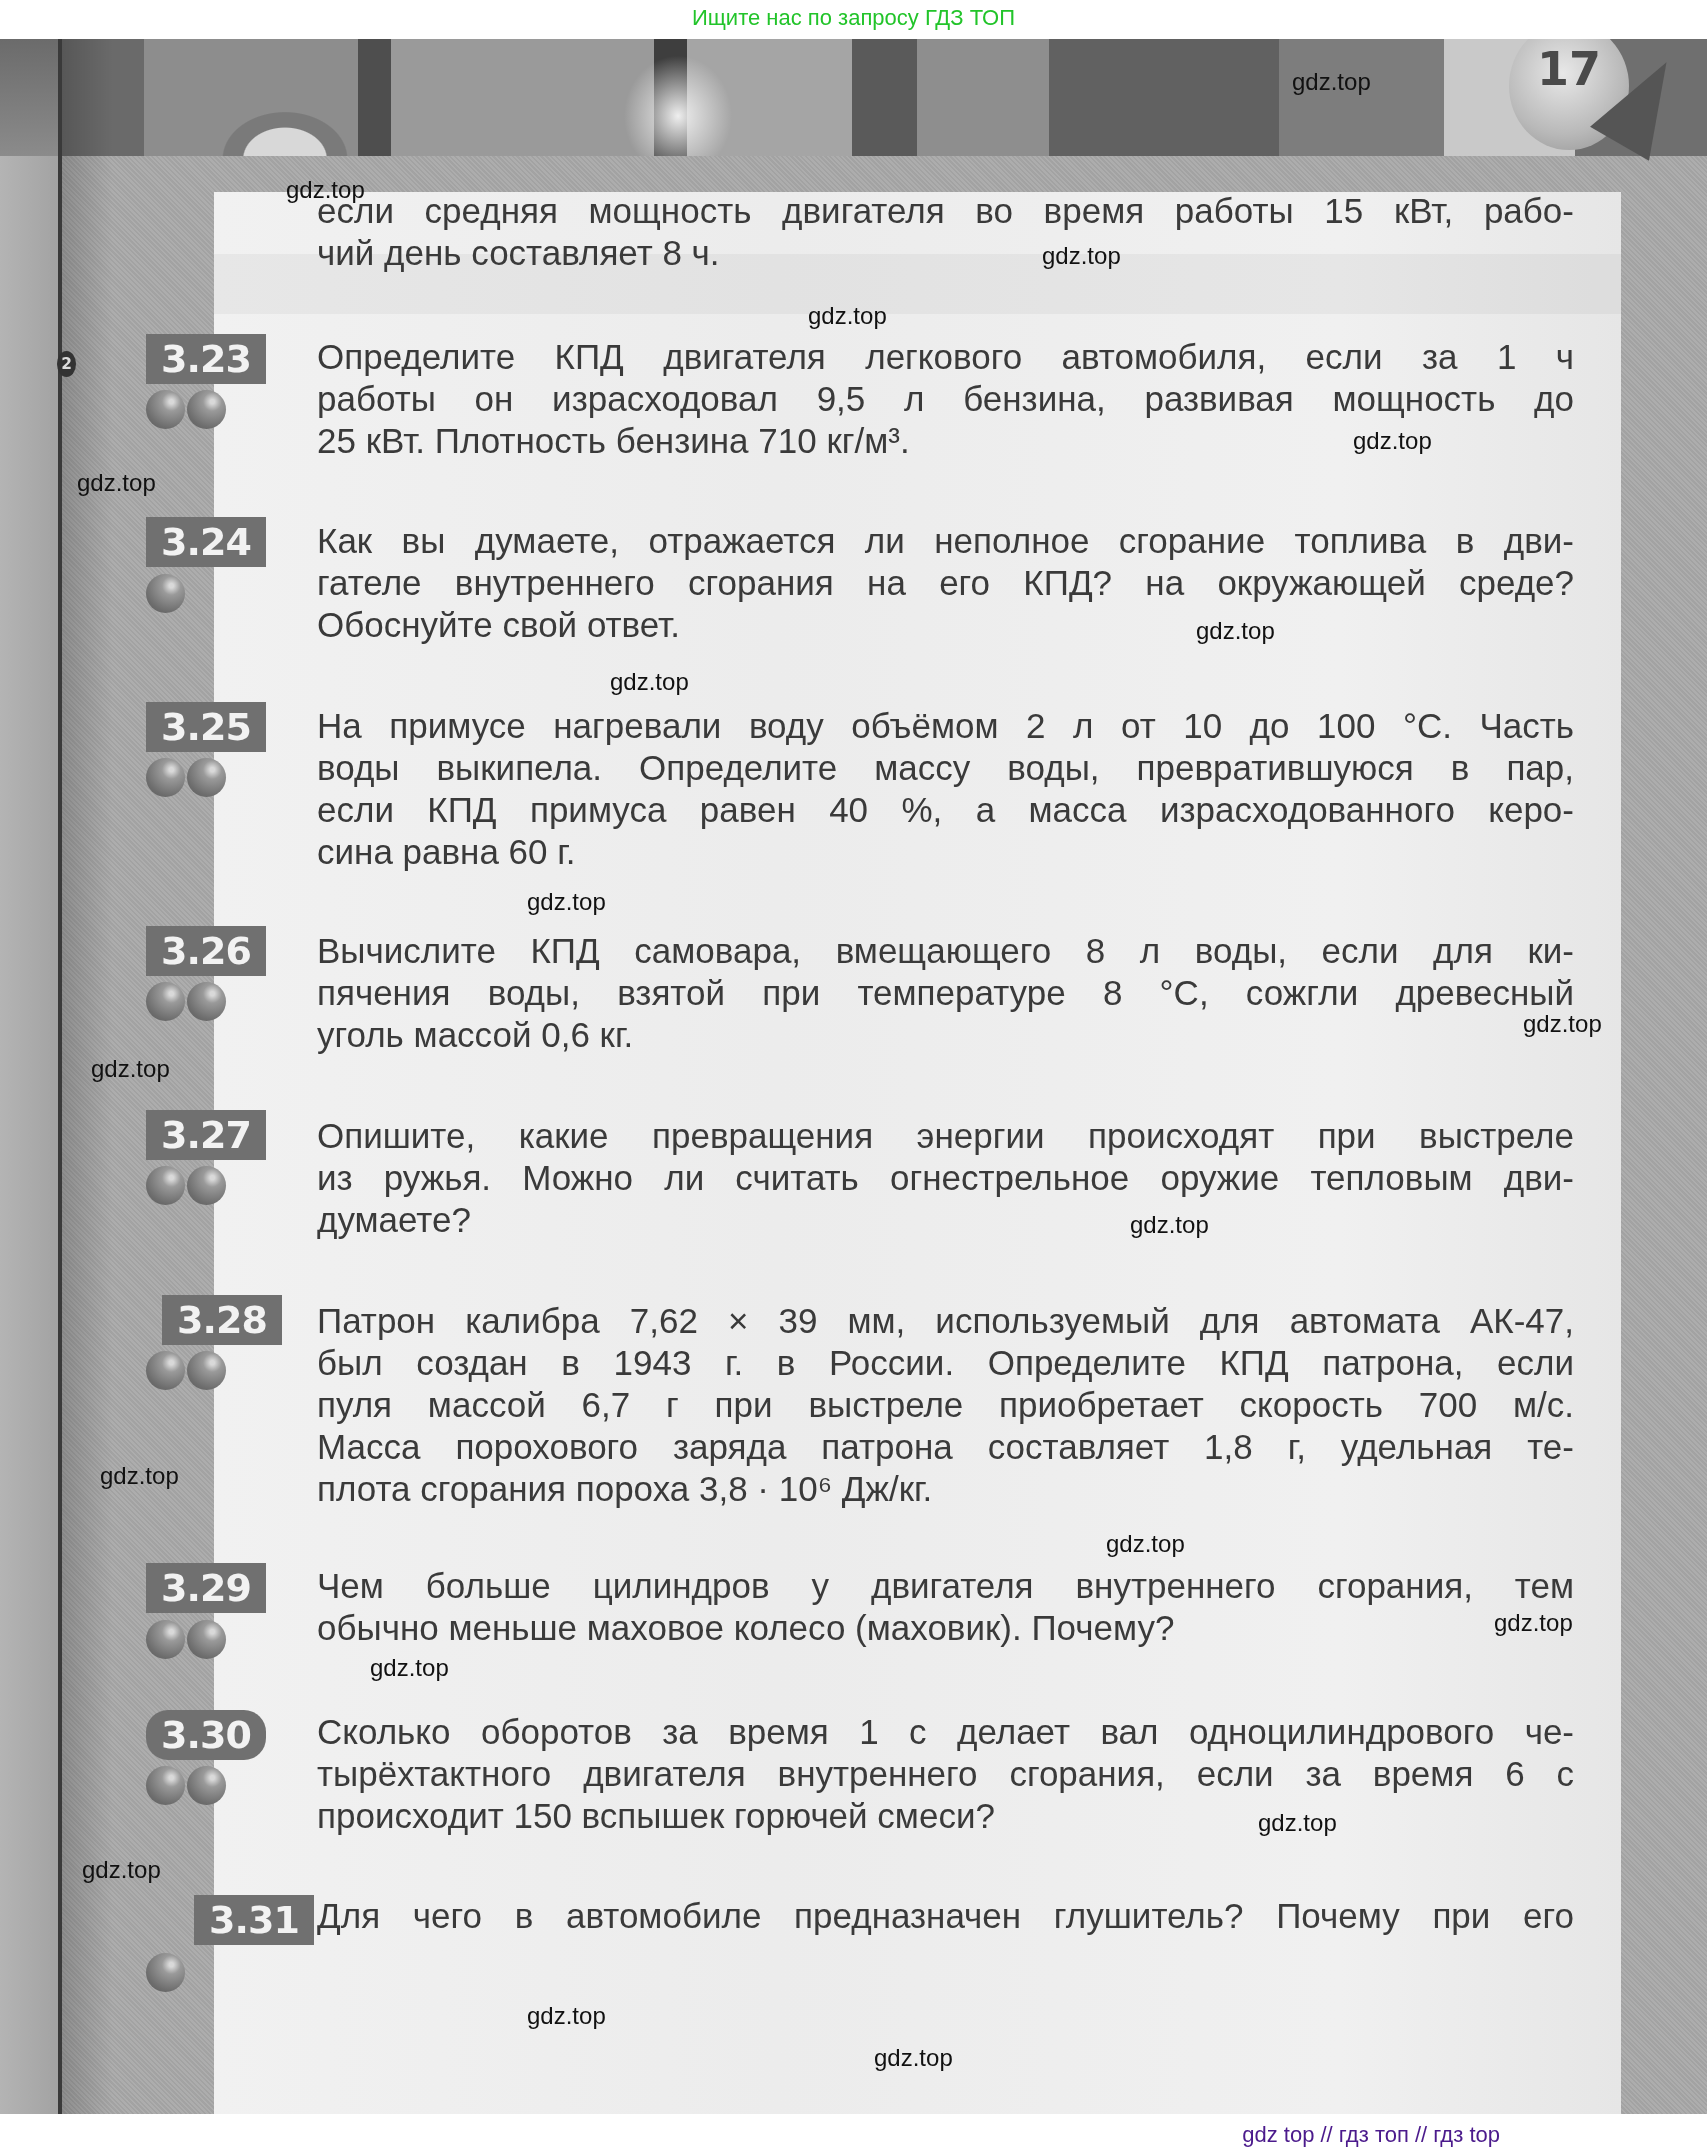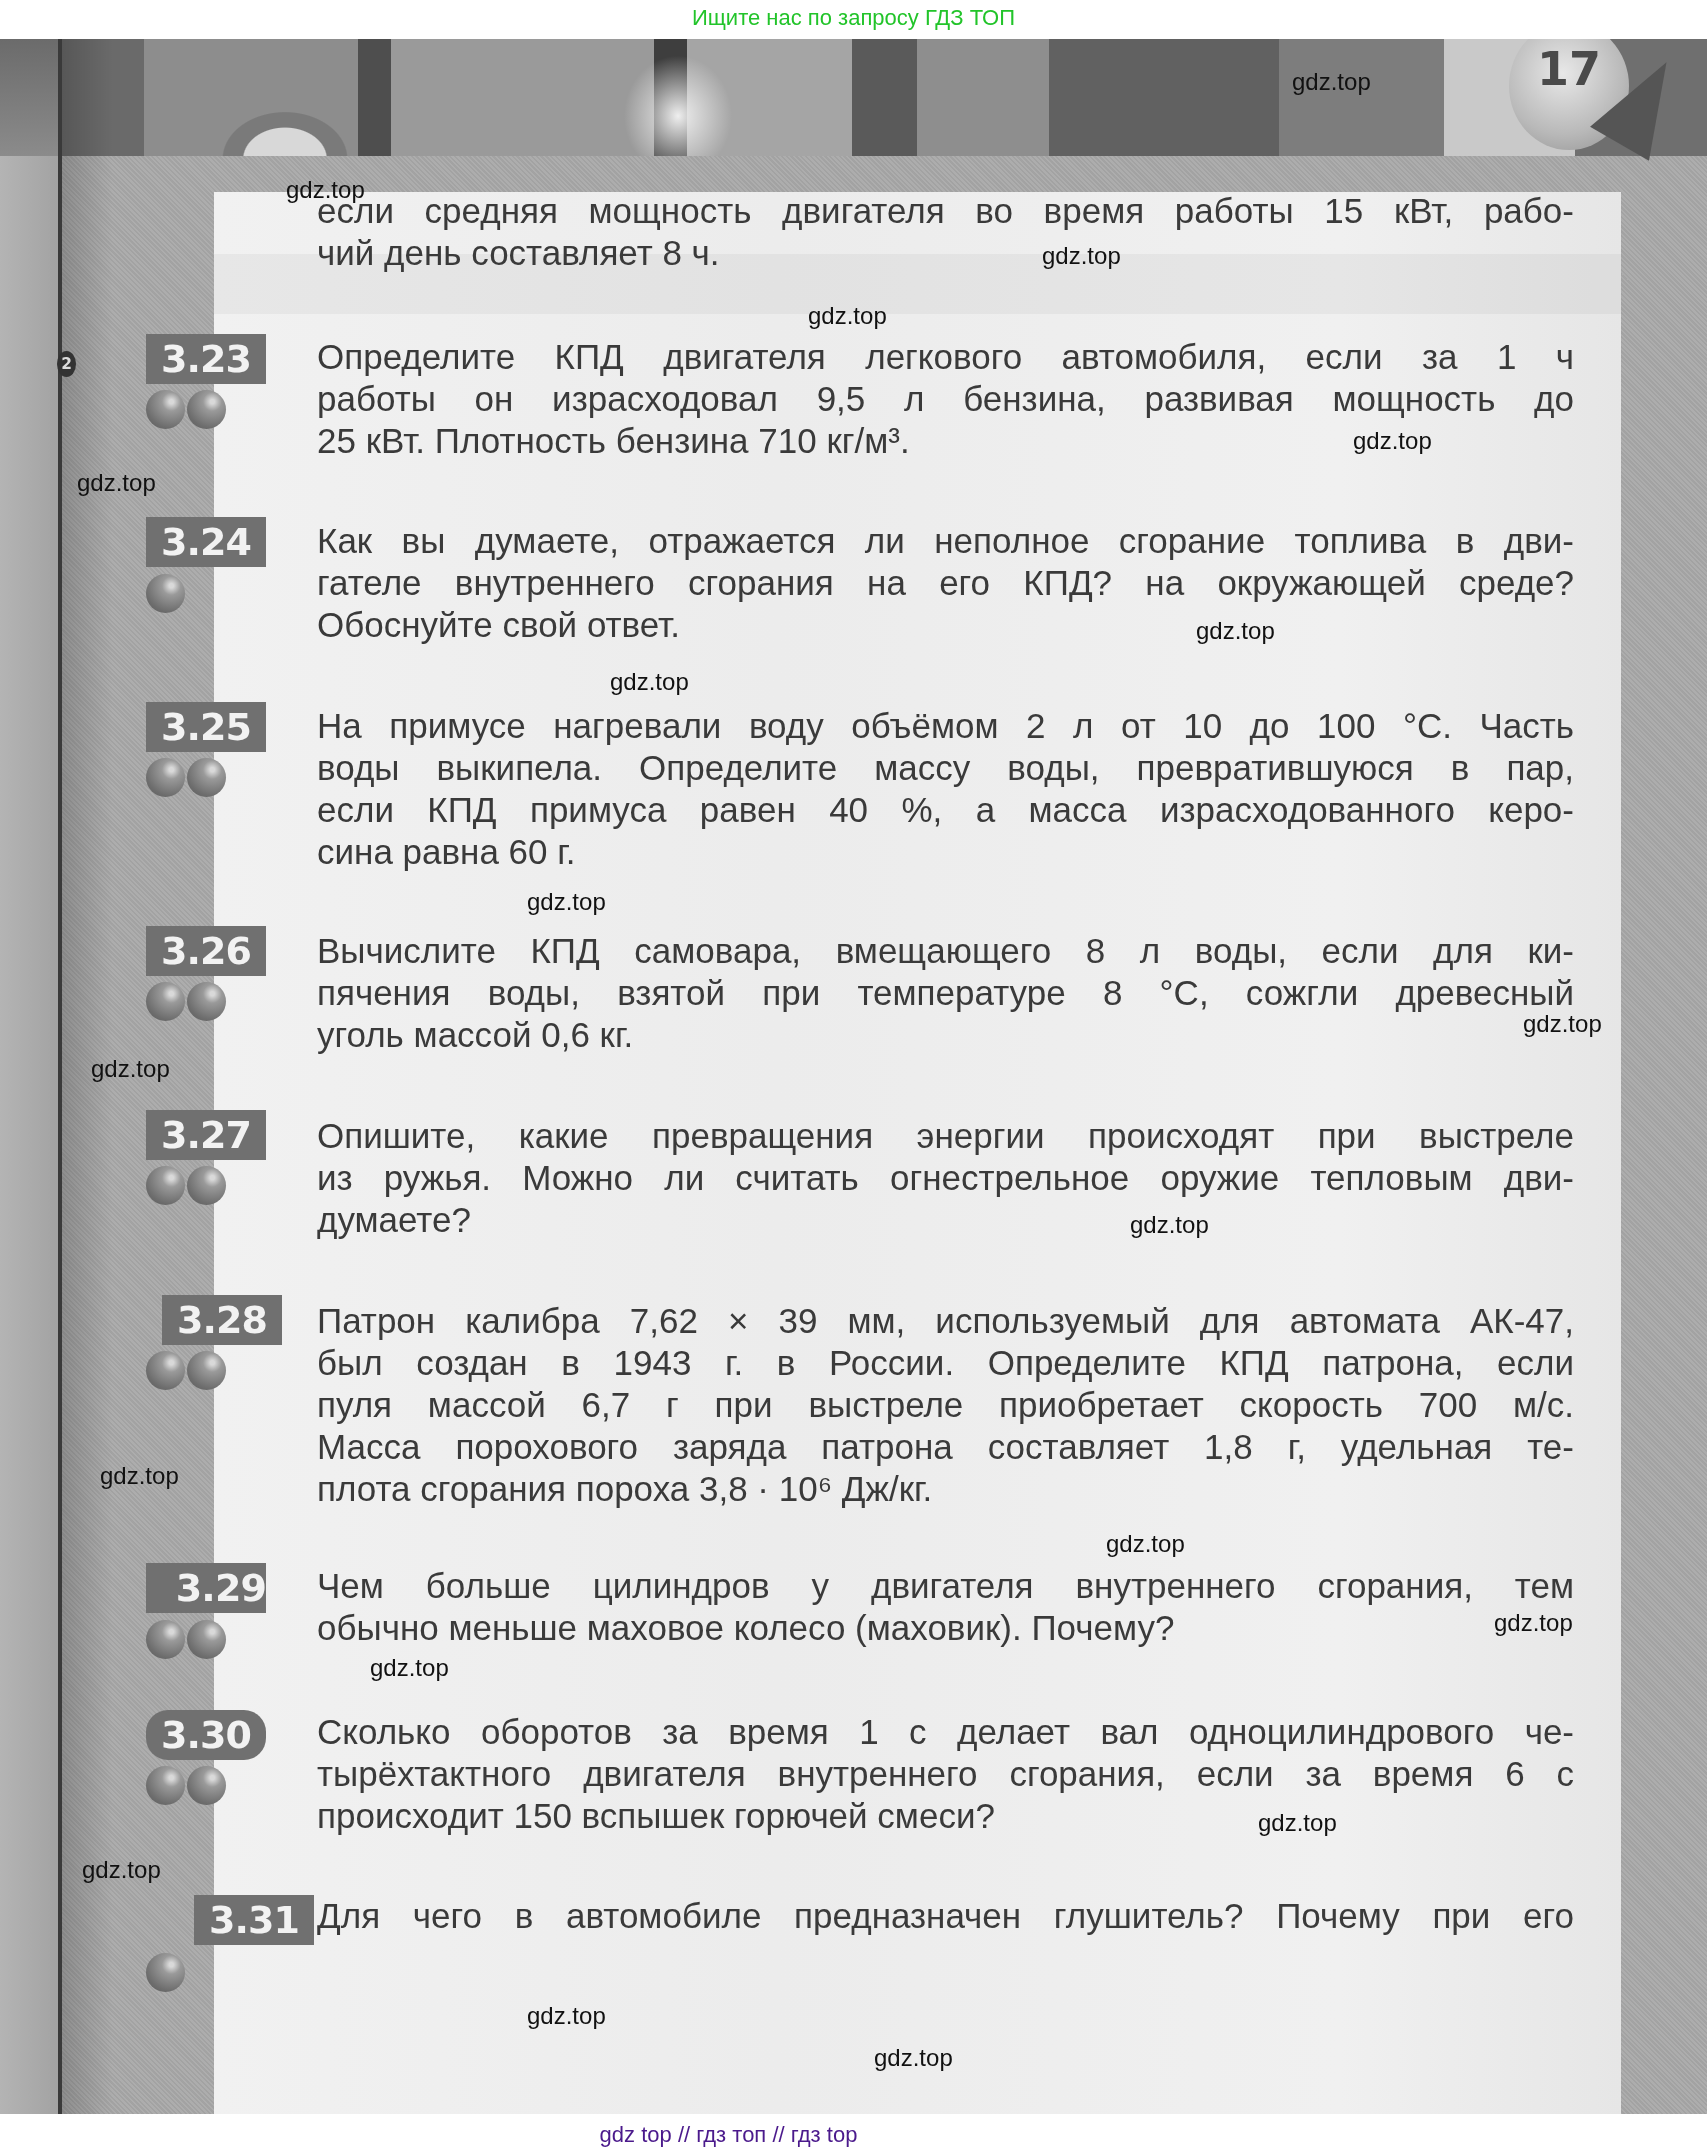--- a/index.html
+++ b/index.html
@@ -180,25 +180,26 @@
     font-size: 24px;
     line-height: 27px;
     color: #111111;
     white-space: nowrap;
   }
   .footer {
     position: absolute;
     left: 0;
     top: 2118px;
     width: 1457px;
-    text-align: center;
+    text-align: right;
     font-family: "Liberation Sans", sans-serif;
     font-size: 22px;
     line-height: 34px;
     color: #4b1a8c;
+    padding-left: 43px;
   }
   .left-marker {
     position: absolute;
     left: 57px;
     top: 312px;
     width: 19px;
     height: 26px;
     border-radius: 50%;
     background: #333333;
     color: #dddddd;
@@ -296,21 +297,21 @@
   <div class="ball"></div>
 </div>
 <div class="problem-text" style="top:1300px;">
   <span class="line">Патрон калибра 7,62 × 39 мм, используемый для автомата АК-47,</span>
   <span class="line">был создан в 1943 г. в России. Определите КПД патрона, если</span>
   <span class="line">пуля массой 6,7 г при выстреле приобретает скорость 700 м/с.</span>
   <span class="line">Масса порохового заряда патрона составляет 1,8 г, удельная те-</span>
   <span class="line last">плота сгорания пороха 3,8 · 10⁶ Дж/кг.</span>
 </div>
 
-<div class="badge" style="top:1563px;text-align:right;">3.29</div>
+<div class="badge" style="top:1563px;">3.29</div>
 <div class="balls" style="top:1620px;">
   <div class="ball"></div>
   <div class="ball"></div>
 </div>
 <div class="problem-text" style="top:1565px;">
   <span class="line">Чем больше цилиндров у двигателя внутреннего сгорания, тем</span>
   <span class="line last">обычно меньше маховое колесо (маховик). Почему?</span>
 </div>
 
 <div class="badge" style="top:1710px;border-radius:22px;">3.30</div>

